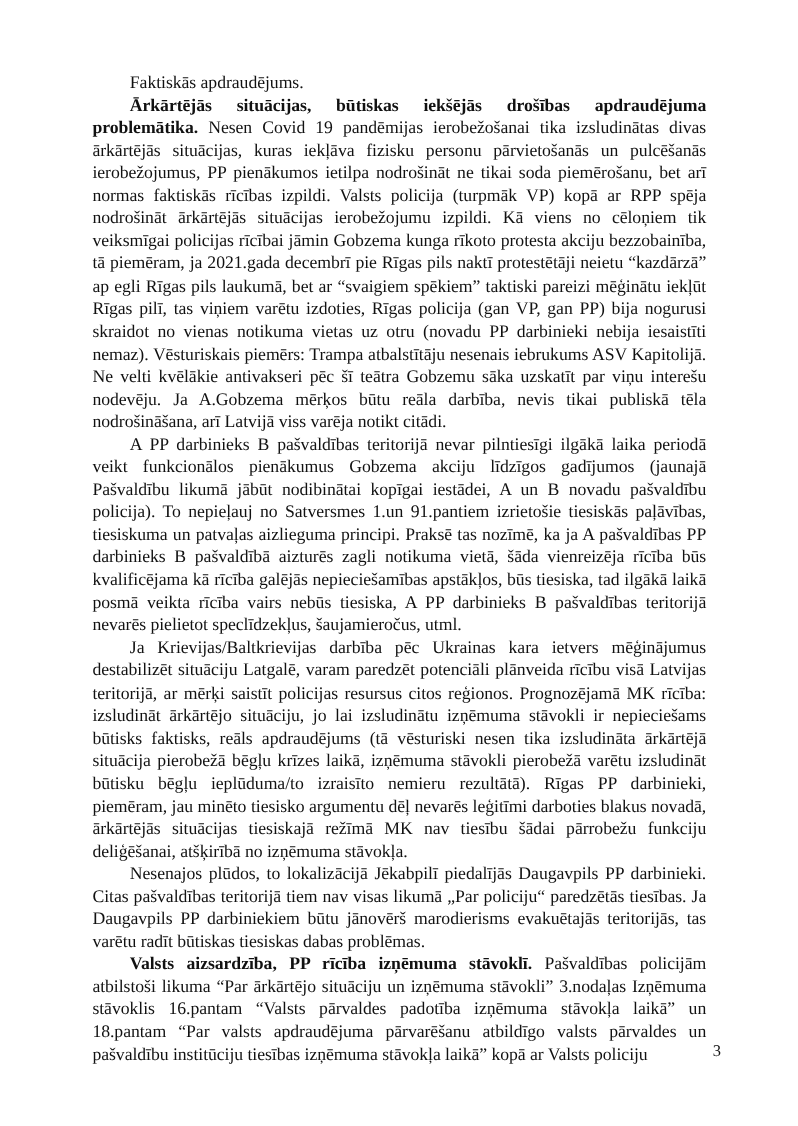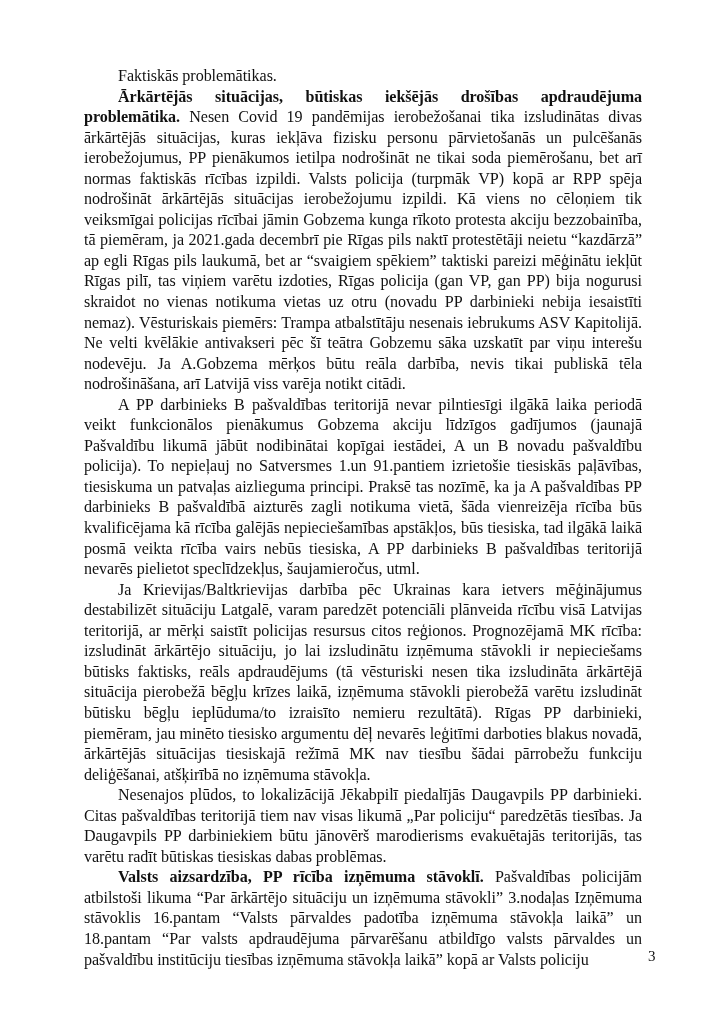--- a/index.html
+++ b/index.html
@@ -14,21 +14,21 @@
   .pagenum {
     position: absolute; left: 648px; top: 948px;
     font-family: "Liberation Serif", serif; font-size: 15px; color: #111111;
   }
 </style>
 </head>
 <body>
 
 <div class="page">
   <p class="para">
-    <span class="bold"></span><span>Faktiskās problemātikas.</span>
+    <span class="bold"></span><span>Faktiskās apdraudējums.</span>
   </p>
   <p class="para">
     <span class="bold">Ārkārtējās situācijas, būtiskas iekšējās drošības apdraudējuma problemātika.</span><span> Nesen Covid 19 pandēmijas ierobežošanai tika izsludinātas divas ārkārtējās situācijas, kuras iekļāva fizisku personu pārvietošanās un pulcēšanās ierobežojumus, PP pienākumos ietilpa nodrošināt ne tikai soda piemērošanu, bet arī normas faktiskās rīcības izpildi. Valsts policija (turpmāk VP) kopā ar RPP spēja nodrošināt ārkārtējās situācijas ierobežojumu izpildi. Kā viens no cēloņiem tik veiksmīgai policijas rīcībai jāmin Gobzema kunga rīkoto protesta akciju bezzobainība, tā piemēram, ja 2021.gada decembrī pie Rīgas pils naktī protestētāji neietu “kazdārzā” ap egli Rīgas pils laukumā, bet ar “svaigiem spēkiem” taktiski pareizi mēģinātu iekļūt Rīgas pilī, tas viņiem varētu izdoties, Rīgas policija (gan VP, gan PP) bija nogurusi skraidot no vienas notikuma vietas uz otru (novadu PP darbinieki nebija iesaistīti nemaz). Vēsturiskais piemērs: Trampa atbalstītāju nesenais iebrukums ASV Kapitolijā. Ne velti kvēlākie antivakseri pēc šī teātra Gobzemu sāka uzskatīt par viņu interešu nodevēju. Ja A.Gobzema mērķos būtu reāla darbība, nevis tikai publiskā tēla nodrošināšana, arī Latvijā viss varēja notikt citādi.</span>
   </p>
   <p class="para">
     <span class="bold"></span><span>A PP darbinieks B pašvaldības teritorijā nevar pilntiesīgi ilgākā laika periodā veikt funkcionālos pienākumus Gobzema akciju līdzīgos gadījumos (jaunajā Pašvaldību likumā jābūt nodibinātai kopīgai iestādei, A un B novadu pašvaldību policija). To nepieļauj no Satversmes 1.un 91.pantiem izrietošie tiesiskās paļāvības, tiesiskuma un patvaļas aizlieguma principi. Praksē tas nozīmē, ka ja A pašvaldības PP darbinieks B pašvaldībā aizturēs zagli notikuma vietā, šāda vienreizēja rīcība būs kvalificējama kā rīcība galējās nepieciešamības apstākļos, būs tiesiska, tad ilgākā laikā posmā veikta rīcība vairs nebūs tiesiska, A PP darbinieks B pašvaldības teritorijā nevarēs pielietot speclīdzekļus, šaujamieročus, utml.</span>
   </p>
   <p class="para">
     <span class="bold"></span><span>Ja Krievijas/Baltkrievijas darbība pēc Ukrainas kara ietvers mēģinājumus destabilizēt situāciju Latgalē, varam paredzēt potenciāli plānveida rīcību visā Latvijas teritorijā, ar mērķi saistīt policijas resursus citos reģionos. Prognozējamā MK rīcība: izsludināt ārkārtējo situāciju, jo lai izsludinātu izņēmuma stāvokli ir nepieciešams būtisks faktisks, reāls apdraudējums (tā vēsturiski nesen tika izsludināta ārkārtējā situācija pierobežā bēgļu krīzes laikā, izņēmuma stāvokli pierobežā varētu izsludināt būtisku bēgļu ieplūduma/to izraisīto nemieru rezultātā). Rīgas PP darbinieki, piemēram, jau minēto tiesisko argumentu dēļ nevarēs leģitīmi darboties blakus novadā, ārkārtējās situācijas tiesiskajā režīmā MK nav tiesību šādai pārrobežu funkciju deliģēšanai, atšķirībā no izņēmuma stāvokļa.</span>
   </p>

